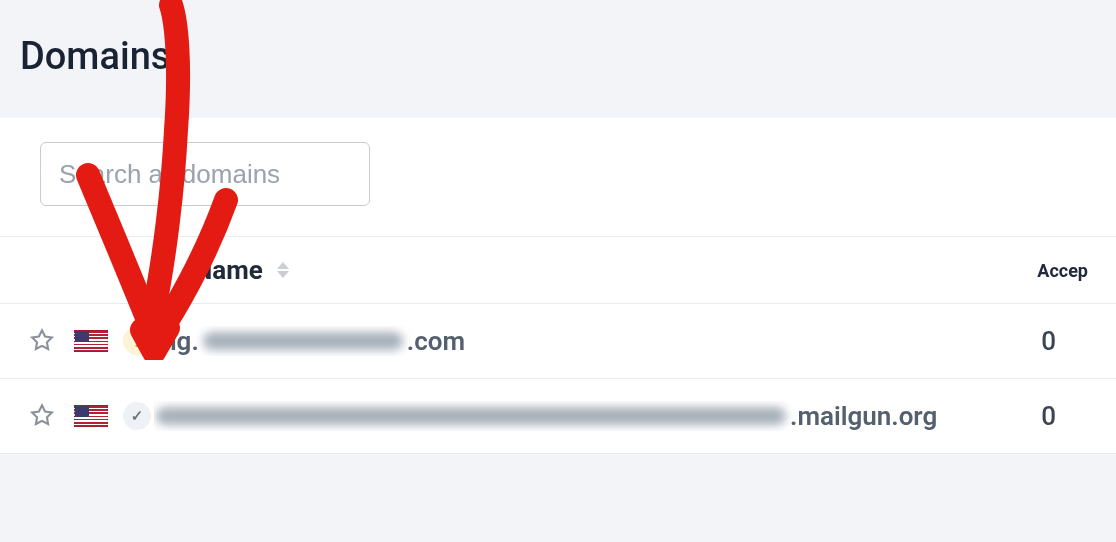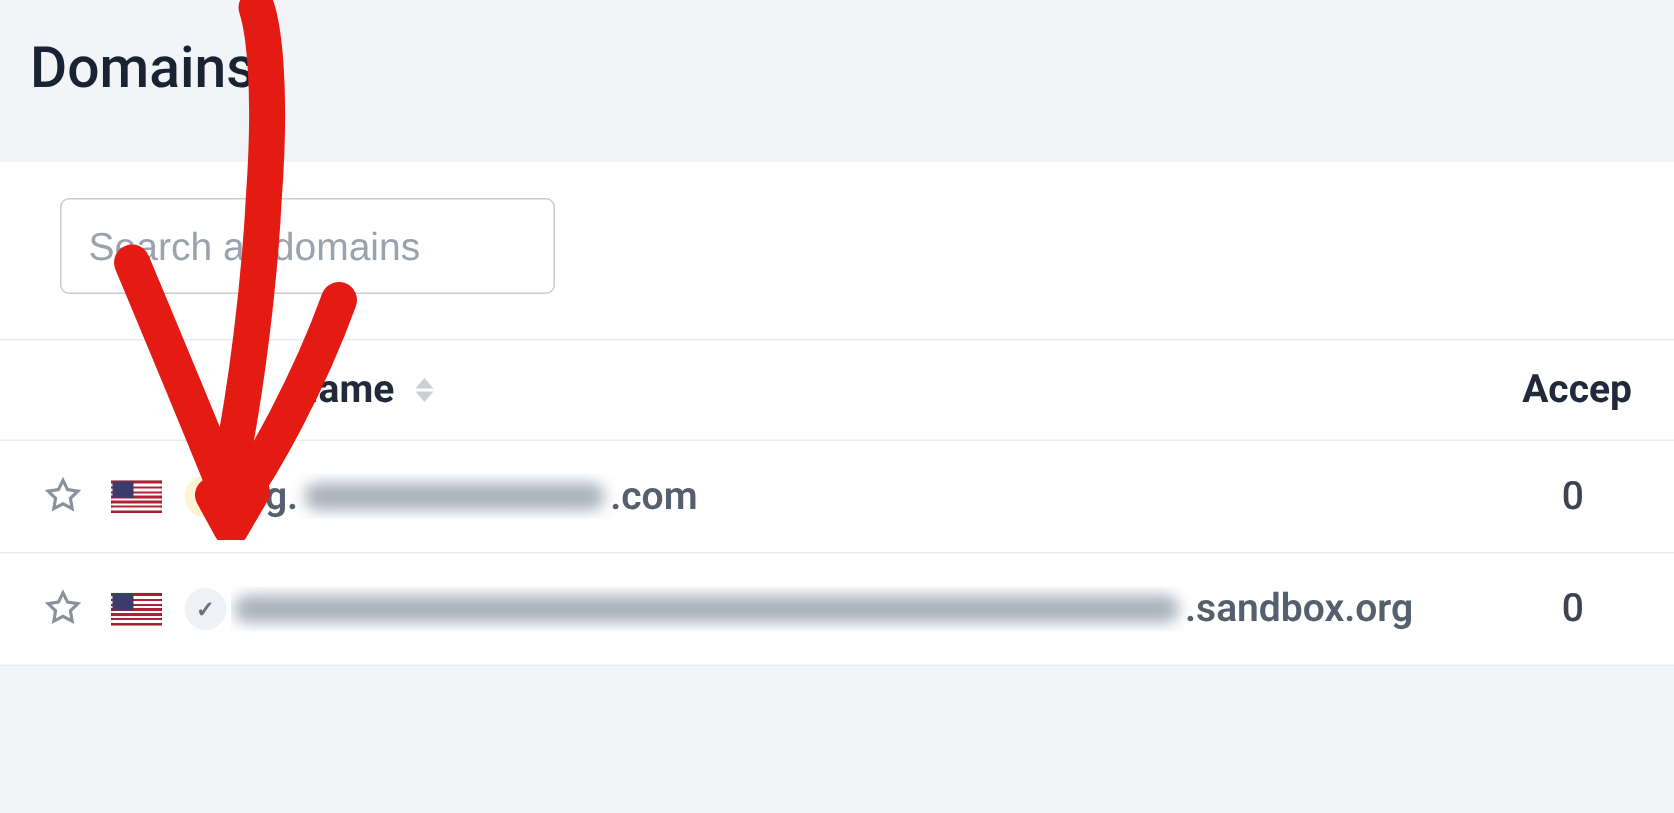--- a/index.html
+++ b/index.html
@@ -6,21 +6,21 @@
     body {
       font-family: -apple-system, BlinkMacSystemFont, "Segoe UI", Roboto, "Helvetica Neue", Arial, sans-serif;
       background: #f2f4f7;
       width: 1116px;
       height: 542px;
       overflow: hidden;
       color: #1f2937;
       position: relative;
     }
     .page-header {
-      padding: 24px 20px 40px 20px;
+      padding: 34px 20px 40px 20px;
     }
     .page-title {
       font-size: 38px;
       font-weight: 500;
       color: #1a2333;
     }
     .panel {
       background: #ffffff;
       margin: 0;
     }
@@ -67,21 +67,21 @@
     }
     .sort-icon span {
       width: 0; height: 0;
       border-left: 6px solid transparent;
       border-right: 6px solid transparent;
       opacity: .35;
     }
     .sort-up { border-bottom: 7px solid #6b7280; margin-bottom: 2px; }
     .sort-down { border-top: 7px solid #6b7280; }
     .th-accep {
-      font-size: 26px;
+      font-size: 18px;
       font-weight: 700;
       color: #202a3b;
       padding-right: 0;
     }
     .row {
       display: flex;
       align-items: center;
       padding: 22px 28px;
       border-bottom: 1px solid #e9ecef;
     }
@@ -216,21 +216,21 @@
       </svg>
     </div>
     <div class="cell-flag">
       <span class="flag-us"></span>
     </div>
     <div class="cell-status">
       <span class="status-badge status-check">✓</span>
     </div>
     <div class="cell-name">
       <span class="blur-block" style="width:630px"></span>
-      <span>.sandbox.org</span>
+      <span>.mailgun.org</span>
     </div>
     <div class="cell-count">0</div>
   </div>
 
 </div>
 
 <svg class="annotation-arrow" viewBox="0 0 200 360">
   <path d="M 115 5 C 120 20, 125 60, 120 130 C 117 190, 108 260, 98 310" fill="none" stroke="#e41b13" stroke-width="24" stroke-linecap="round"></path>
   <path d="M 32 175 C 55 230, 80 290, 98 335" fill="none" stroke="#e41b13" stroke-width="24" stroke-linecap="round"></path>
   <path d="M 170 200 C 150 255, 120 310, 98 340" fill="none" stroke="#e41b13" stroke-width="24" stroke-linecap="round"></path>

